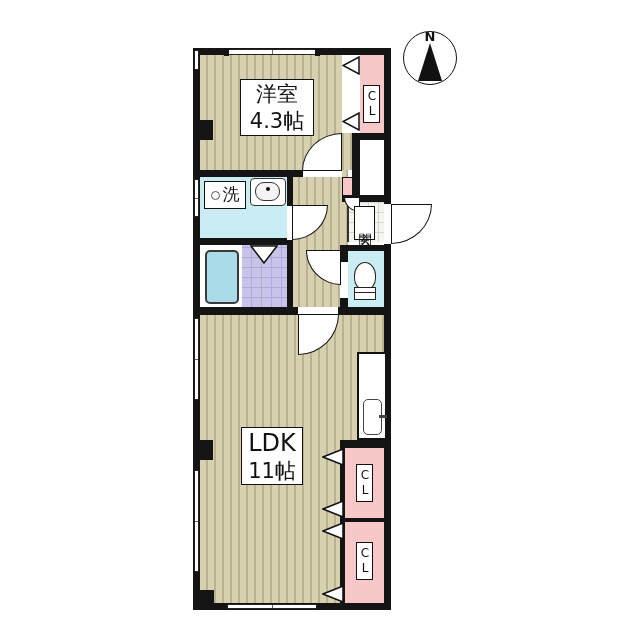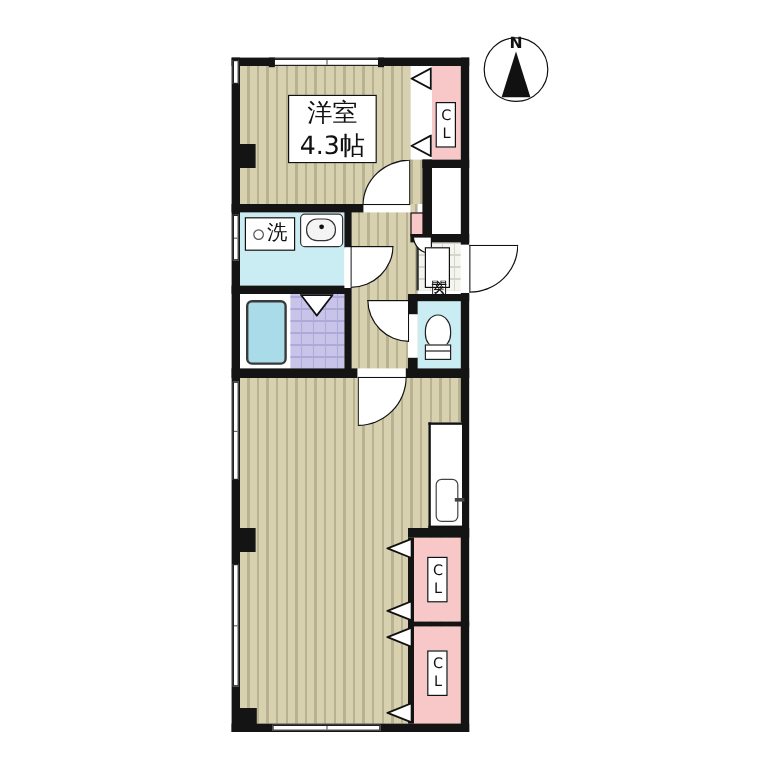--- a/index.html
+++ b/index.html
@@ -148,20 +148,24 @@
   <div class="abs" style="left:357px;top:352px;width:28px;height:88px;background:#fff;border:2px solid #111;border-right:none;box-sizing:border-box;">
     <div class="abs" style="left:4px;top:45px;width:19px;height:36px;border:1.5px solid #444;border-radius:5px;box-sizing:border-box;background:#fff;"></div>
     <div class="abs" style="left:20px;top:61px;width:8px;height:3px;background:#444;"></div>
   </div>
 
   <div class="label-box" style="left:240px;top:79px;width:74px;height:57px;font-size:21px;">
     <span>洋室</span>
     <span>4.3帖</span>
   </div>
 
+  <div class="label-box" style="left:241px;top:427px;width:62px;height:58px;font-size:21px;">
+    <span style="font-size:24px;">LDK</span>
+    <span>11帖</span>
+  </div>
 
   <div class="label-box" style="left:204px;top:181px;width:42px;height:28px;flex-direction:row;gap:3px;font-size:17px;">
     <span style="width:9px;height:9px;border:1.5px solid #555;border-radius:50%;display:inline-block;box-sizing:border-box;"></span>
     <span>洗</span>
   </div>
 
   <div class="label-box vtext" style="left:354px;top:206px;width:21px;height:34px;font-size:13px;">
       <span>玄関</span>
     </div>
 

